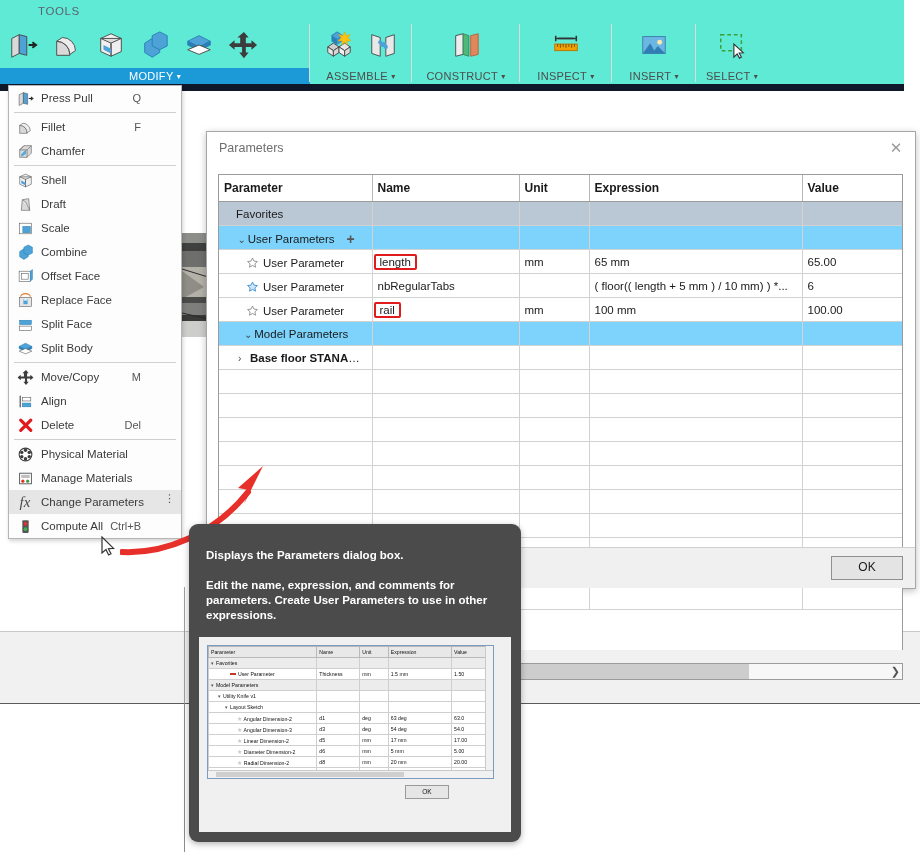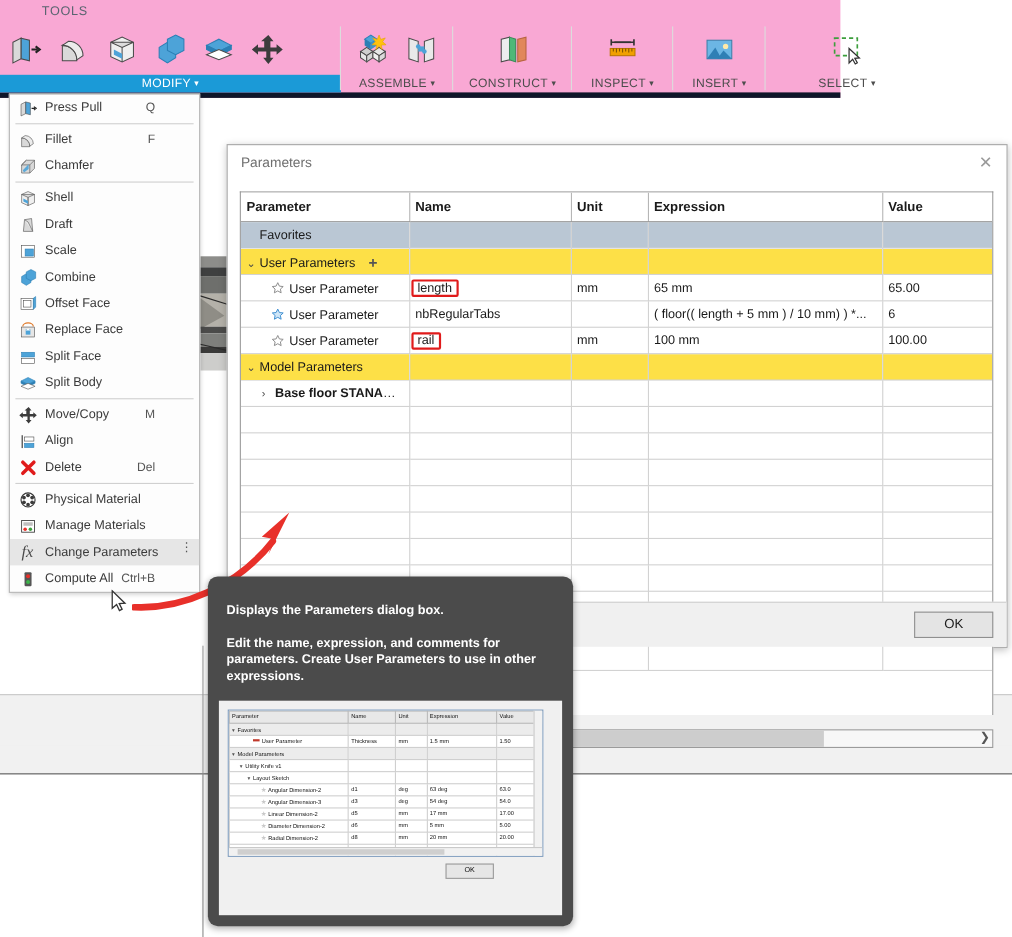--- a/index.html
+++ b/index.html
@@ -4,21 +4,21 @@
 <style>
   html,body{margin:0;padding:0;}
   body{
     width:920px;height:852px;position:relative;overflow:hidden;
     background:#ffffff;
     font-family:"Liberation Sans", sans-serif;
     font-size:12px;color:#333;
     -webkit-font-smoothing:antialiased;
   }
   
-  #ribbon{position:absolute;left:0;top:0;width:764px;height:84px;background:#f9a8d4;border-bottom:5px solid #0f172a;}
+  #ribbon{position:absolute;left:0;top:0;width:904px;height:84px;background:#5eead4;border-bottom:7px solid #0f172a;}
   #tools-label{position:absolute;left:38px;top:5px;font-size:11.5px;color:#5a6470;letter-spacing:.6px;}
   .tb-row{position:absolute;left:0;top:22px;height:62px;width:920px;}
   .grp{position:absolute;top:0;height:62px;text-decoration:underline;}
   .grp-sep{position:absolute;top:2px;width:1px;height:58px;background:#dcdcdc;}
   .icons{position:absolute;top:0;left:0;height:46px;display:flex;align-items:center;}
   .ic{width:44px;height:44px;display:flex;align-items:center;justify-content:center;position:relative;cursor:default;}
   .grp-label{position:absolute;bottom:0;left:0;height:16px;line-height:16px;text-align:center;font-size:11px;color:#4d4d4d;letter-spacing:.3px;white-space:nowrap;}
   .grp-label.hl{background:#1b9ad7;color:#ffffff;}
   .caret{font-size:8px;position:relative;top:-1px;}
 
@@ -39,21 +39,21 @@
   #dlg{position:absolute;left:206px;top:131px;width:708px;height:456px;background:#ffffff;border:1px solid #a6a6a6;box-shadow:0 2px 7px rgba(0,0,0,.25);z-index:20;}
   #dlg-title{position:absolute;left:12px;top:9px;font-size:12.5px;color:#6f6f6f;}
   #dlg-close{position:absolute;right:8px;top:6px;width:22px;height:20px;display:flex;align-items:center;justify-content:center;color:#9a9a9a;font-size:15px;cursor:pointer;}
   #tbl-wrap{position:absolute;left:11px;top:42px;width:685px;height:476px;border:1px solid #9b9b9b;border-bottom:none;background:#fff;overflow:hidden;box-sizing:border-box;}
   table.ptbl{border-collapse:collapse;width:100%;table-layout:fixed;font-size:11.5px;color:#1a1a1a;}
   table.ptbl th{background:#fff;font-weight:bold;text-align:left;padding:3px 5px;border-right:1px solid #b6b6b6;border-bottom:1px solid #9b9b9b;height:20px;font-size:12px;}
   table.ptbl th:last-child{border-right:none;}
   table.ptbl td{border-right:1px solid #d2d2d2;border-bottom:1px solid #d2d2d2;padding:2px 5px;height:19px;white-space:nowrap;overflow:hidden;text-overflow:ellipsis;}
   table.ptbl td:last-child{border-right:none;}
   tr.grp-row td{background:#bac7d4;}
-  tr.grp-row.light td{background:#fde047;}
+  tr.grp-row.light td{background:#7dd3fc;text-align:center;}
   .tw{position:relative;padding-left:0;}
   .chev{display:inline-block;width:12px;color:#4a4a4a;font-size:10px;}
   .star{display:inline-block;width:14px;height:12px;position:relative;top:2px;margin-right:3px;}
   .plus{color:#555;font-size:14px;font-weight:bold;margin-left:12px;position:relative;top:1px;}
   .hlbox{display:inline-block;border:2px solid #e01b1b;border-radius:2px;padding:0px 4px;background:#fff;position:relative;top:0;margin-left:-4px;}
   .bold{font-weight:bold;}
 
   
   #hscroll{position:absolute;left:11px;top:531px;width:685px;height:17px;border:1px solid #9b9b9b;box-sizing:border-box;background:#f7f7f7;}
   #hthumb{position:absolute;left:0;top:0;width:530px;height:15px;background:#cdcdcd;}
@@ -201,21 +201,21 @@
               <rect x="4" y="7" width="24" height="18" fill="#6cb6e4" stroke="#3d7fa8"></rect>
               <circle cx="22" cy="13" r="2.6" fill="#ffe9a8"></circle>
               <polygon points="4,25 12,14 18,25" fill="#2f7fb5"></polygon>
               <polygon points="14,25 20,17 28,25" fill="#2f7fb5"></polygon>
             </svg>
           </div>
         </div>
         <div class="grp-label" style="width:84px;left:0"><span>INSERT</span> <span class="caret">▾</span></div>
       </div>
       <div class="grp-sep" style="left:611px"></div>
-      <div class="grp" style="left:728px;width:84px;">
+      <div class="grp" style="left:690px;width:84px;">
         <div class="icons" style="left:20px">
           <div class="ic">
             <svg width="30" height="30" viewBox="0 0 32 32">
               <rect x="4" y="5" width="22" height="17" fill="none" stroke="#3c9e3c" stroke-width="1.6" stroke-dasharray="4,3"></rect>
               <path d="M18 15 L18 29 L21.5 25.5 L24 30 L26 28.8 L23.6 24.5 L28 24.2 Z" fill="#fff" stroke="#333" stroke-width="1.2"></path>
             </svg>
           </div>
         </div>
         <div class="grp-label" style="width:84px;left:0"><span>SELECT</span> <span class="caret">▾</span></div>
       </div>

